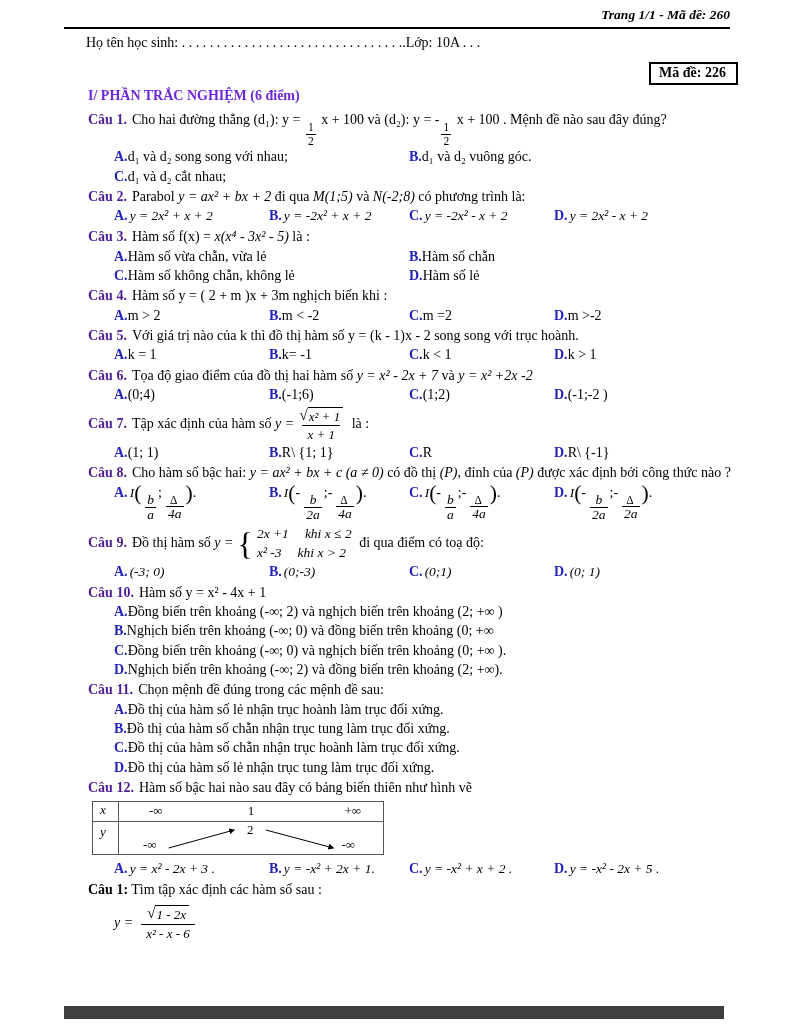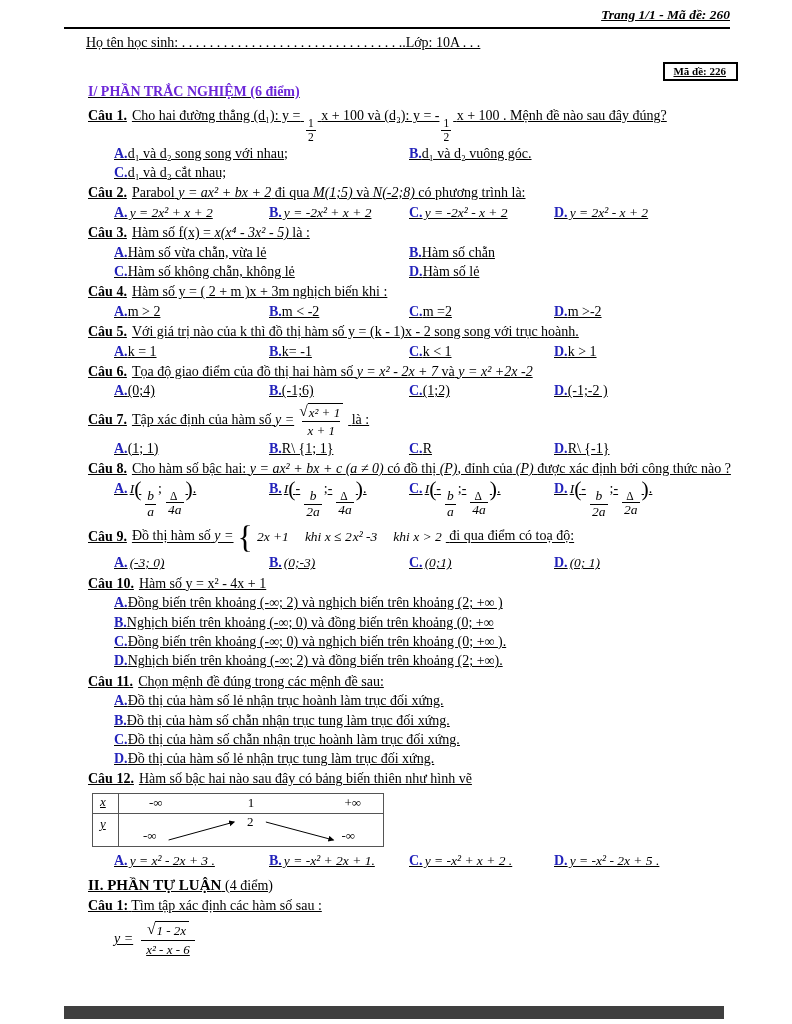--- a/index.html
+++ b/index.html
@@ -1,42 +1,42 @@
 <!DOCTYPE html>
 <html><head>
 <meta charset="utf-8">
 <style>
   * { margin:0; padding:0; box-sizing:border-box; }
   html,body { background:#fff; }
   .page {
     width:792px; height:1024px; background:#fff; color:#000;
     font-family:"Liberation Serif", serif; font-size:14px; line-height:1.3;
-    position:relative; overflow:hidden;text-decoration:underline;
+    position:relative; overflow:hidden;
   }
   .b { font-weight:700; }
   .mi { font-style:italic; }
 
   .top-label { text-align:right; padding:6px 62px 1px 0; font-weight:700; font-style:italic; font-size:13.5px; }
   .top-rule { border-top:2px solid #000; margin:2px 62px 5px 64px; }
 
   .hdr { display:flex; padding-left:86px; }
   .hdr-left { width:216px; }
   .hdr-center { width:345px; text-align:center; }
 
   .student-line { margin:4px 0 2px 86px; }
 
   .code-box-row { display:flex; justify-content:flex-end; padding-right:54px; margin:10px 0 2px; }
-  .code-box { border:2px solid #000; padding:0 10px 1px 8px; font-weight:700; font-size:11px;text-align:right; }
+  .code-box { border:2px solid #000; padding:0 10px 1px 8px; font-weight:700; font-size:14px;text-align:right; }
 
   .content { padding:0 34px 0 88px; }
   .sec1-title { color:#6d28d9; font-weight:700; margin:2px 0 6px; }
 
   .q { margin:2px 0; }
   .qtext { line-height:1.32; }
-  .qlabel { color:#000000; font-weight:700; margin-right:5px; }
+  .qlabel { color:#4c1d95; font-weight:700; margin-right:5px; }
   .opts { display:grid; padding-left:26px; line-height:1.38; }
   .c4 { grid-template-columns:155px 140px 145px auto; }
   .c2 { grid-template-columns:295px auto; }
   .c1 { grid-template-columns:auto; }
   .opt-key { color:#2323bb; font-weight:700; }
   .opts .mi { margin-left:2px; font-size:13.5px; }
 
   .frac { display:inline-flex; flex-direction:column; align-items:center; vertical-align:-7px; font-size:11.5px; line-height:1.1; margin:0 2px; text-align:center; }
   .frac .fd { border-top:1px solid #000; padding:0 2px; }
   .frac .fn { padding:0 2px; }
@@ -46,21 +46,21 @@
   .bfrac .bnum { padding:0 2px 1px; }
 
   .sqrt { display:inline-flex; align-items:flex-start; }
   .sqrt .rad { font-size:1.2em; line-height:1; }
   .sqrt .radicand { border-top:1px solid #000; padding:1px 3px 0 1px; }
 
   .bigp { font-size:1.55em; font-weight:400; vertical-align:middle; line-height:1; }
 
   .pw { display:inline-flex; align-items:center; vertical-align:middle; margin:0 4px; }
   .pw-brace { font-size:32px; font-weight:300; margin-right:4px; line-height:1; }
-  .pw-rows { display:inline-flex; flex-direction:row; gap:1px; font-size:13.5px; }
+  .pw-rows { display:inline-flex; flex-direction:column; gap:1px; font-size:13.5px; }
   .pw-row { display:flex; gap:16px; }
 
   .bbt { display:grid; grid-template-columns:26px 1fr; width:292px; border:1px solid #555; margin:4px 0 4px 4px; font-size:13px; }
   .bbt .cx { border-right:1px solid #555; border-bottom:1px solid #555; height:20px; padding:0 0 0 7px; }
   .bbt .cxr { border-bottom:1px solid #555; position:relative; height:20px; }
   .bbt .cy { border-right:1px solid #555; height:32px; padding:2px 0 0 7px; }
   .bbt .cyr { position:relative; height:32px; }
   .bbt .t-left { position:absolute; left:30px; top:1px; }
   .bbt .t-mid { position:absolute; left:50%; transform:translateX(-50%); top:1px; }
   .bbt .t-right { position:absolute; right:22px; top:1px; }
@@ -305,21 +305,20 @@
       </div>
 
       <div class="opts c4">
         <div class="opt"><span class="opt-key">A.</span><span class="mi">y = x² - 2x + 3 .</span></div>
         <div class="opt"><span class="opt-key">B.</span><span class="mi">y = -x² + 2x + 1.</span></div>
         <div class="opt"><span class="opt-key">C.</span><span class="mi">y = -x² + x + 2 .</span></div>
         <div class="opt"><span class="opt-key">D.</span><span class="mi">y = -x² - 2x + 5 .</span></div>
       </div>
     </div>
 
-    <div class="part2-title"><span>II. PHẦN TỰ LUẬN</span> <span class="pts">(4 điểm)</span></div>
 
     <div class="essay-line"><span class="b">Câu 1:</span> <span>Tìm tập xác định các hàm số sau :</span></div>
 
     <div class="essay-formula">
       <span class="mi">y =</span>
         <span class="bfrac">
           <span class="bnum"><span class="sqrt">
               <span class="rad">√</span>
               <span class="radicand mi">1 - 2x</span>
             </span></span>

